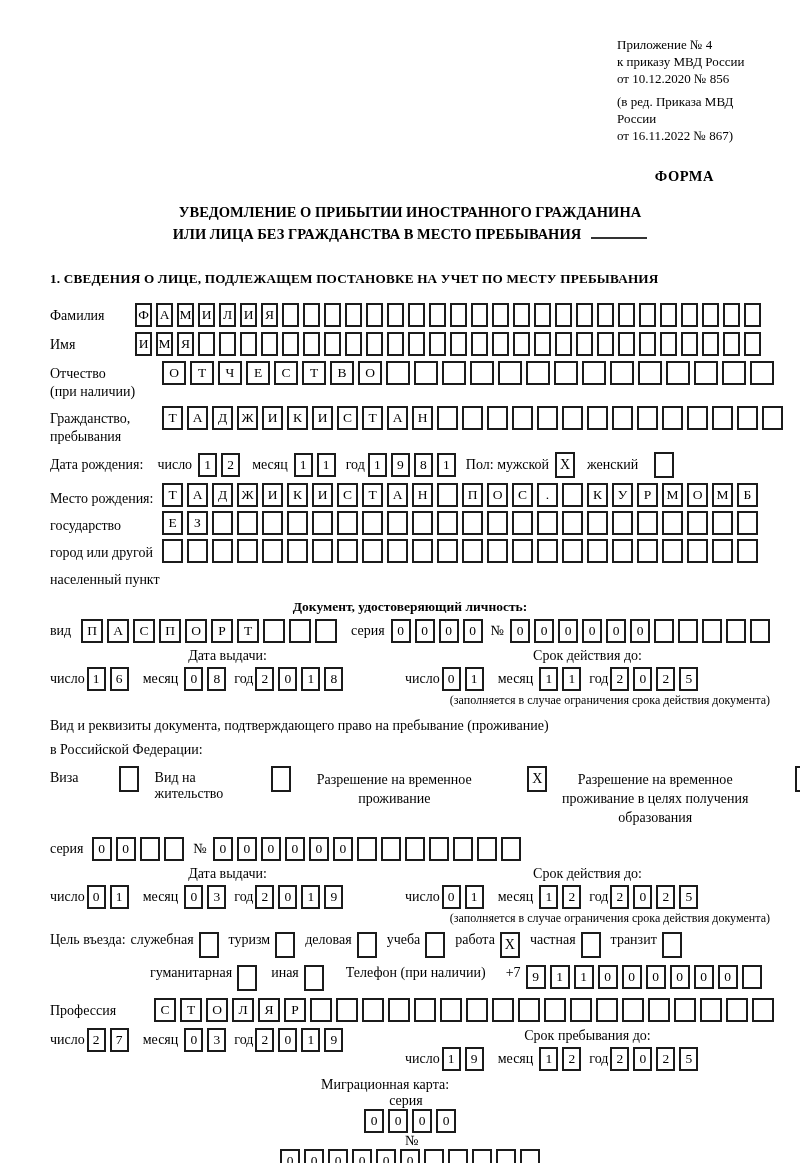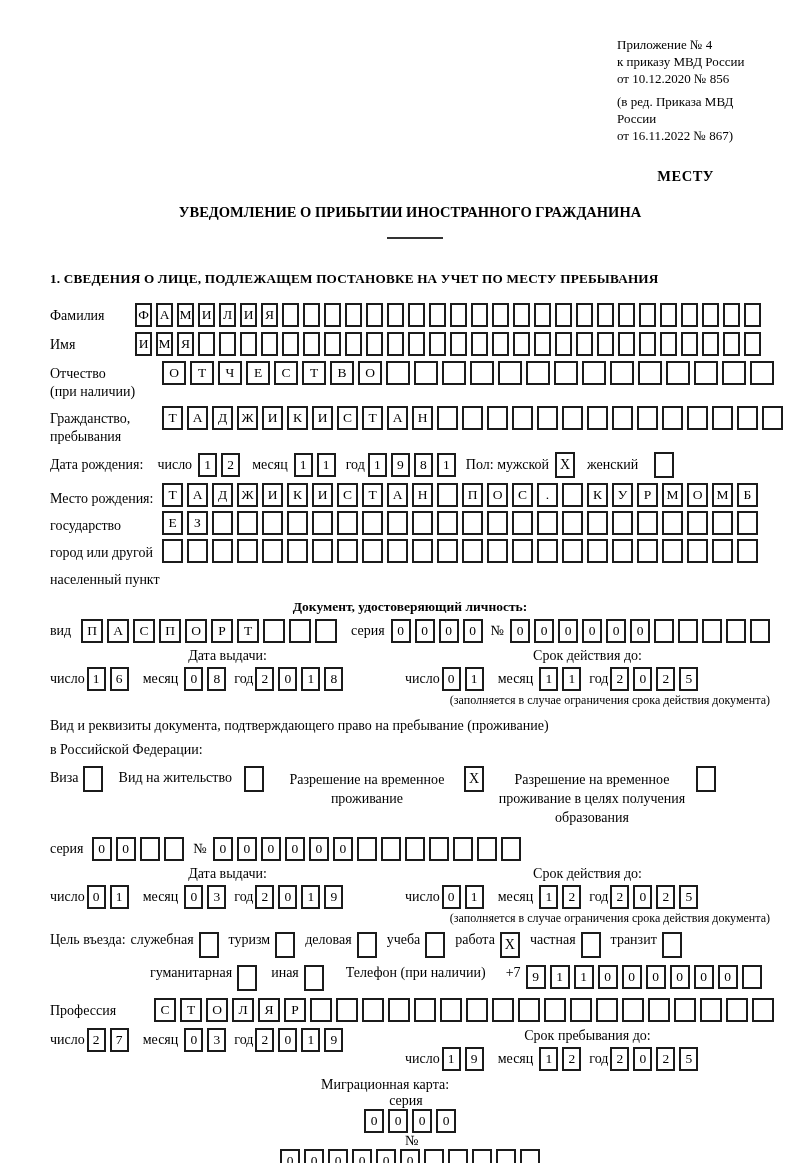--- a/index.html
+++ b/index.html
@@ -37,21 +37,21 @@
   .dlabel{margin:0 6px 0 0;}
   .grp{display:inline-flex;align-items:center;margin-right:4px;}
   .half{display:flex;flex-direction:column;}
   .half .head{text-align:center;margin-bottom:3px;}
   .dates{display:flex;margin-bottom:2px;}
   .dates .left{width:355px;}
   .dates .right{width:365px;}
   .note{font-size:12px;text-align:right;margin:1px 0 6px 0;}
   .intro{line-height:24px;margin-top:4px;}
   .permits{display:flex;align-items:flex-start;margin:4px 0 10px 0;}
-  .permits .opt{display:flex;align-items:flex-start;}
+  .permits .opt{display:flex;align-items:flex-start;gap:36px;}
   .permits .lbl{padding-top:4px;}
   .permits .wrap{text-align:center;line-height:19px;padding-top:4px;}
   .w178{width:178px;} .w196{width:196px;}
   .purpose-row{display:flex;align-items:flex-start;margin-bottom:7px;flex-wrap:nowrap;}
   .purpose-row .plbl{margin-right:5px;}
   .purpose-row .chk{margin-right:10px;}
   .heading-center{font-weight:bold;text-align:center;font-size:13.5px;margin:6px 0 4px 0;}
   .mt2{margin-top:2px;} .mt6{margin-top:6px;} .mt8{margin-top:8px;}
 </style>
 </head>
@@ -60,25 +60,25 @@
 <div class="page">
 
   <div class="appendix">
     <div>Приложение № 4</div>
     <div>к приказу МВД России</div>
     <div>от 10.12.2020 № 856</div>
     <div class="gap">(в ред. Приказа МВД России</div>
     <div>от 16.11.2022 № 867)</div>
   </div>
 
-  <div class="forma">МЕСТУ</div>
+  <div class="forma">ФОРМА</div>
 
   <div class="title">
     <div>УВЕДОМЛЕНИЕ О ПРИБЫТИИ ИНОСТРАННОГО ГРАЖДАНИНА</div>
-    <div><span class="uline"></span></div>
+    <div><span>ИЛИ ЛИЦА БЕЗ ГРАЖДАНСТВА В МЕСТО ПРЕБЫВАНИЯ</span><span class="uline"></span></div>
   </div>
 
   <div class="sec-heading">1. СВЕДЕНИЯ О ЛИЦЕ, ПОДЛЕЖАЩЕМ ПОСТАНОВКЕ НА УЧЕТ ПО МЕСТУ ПРЕБЫВАНИЯ</div>
 
   <div class="frow">
     <div class="flabel w85">Фамилия</div>
     <div class="cells cw17">
         <span class="cell">Ф</span>
         <span class="cell">А</span>
         <span class="cell">М</span>

